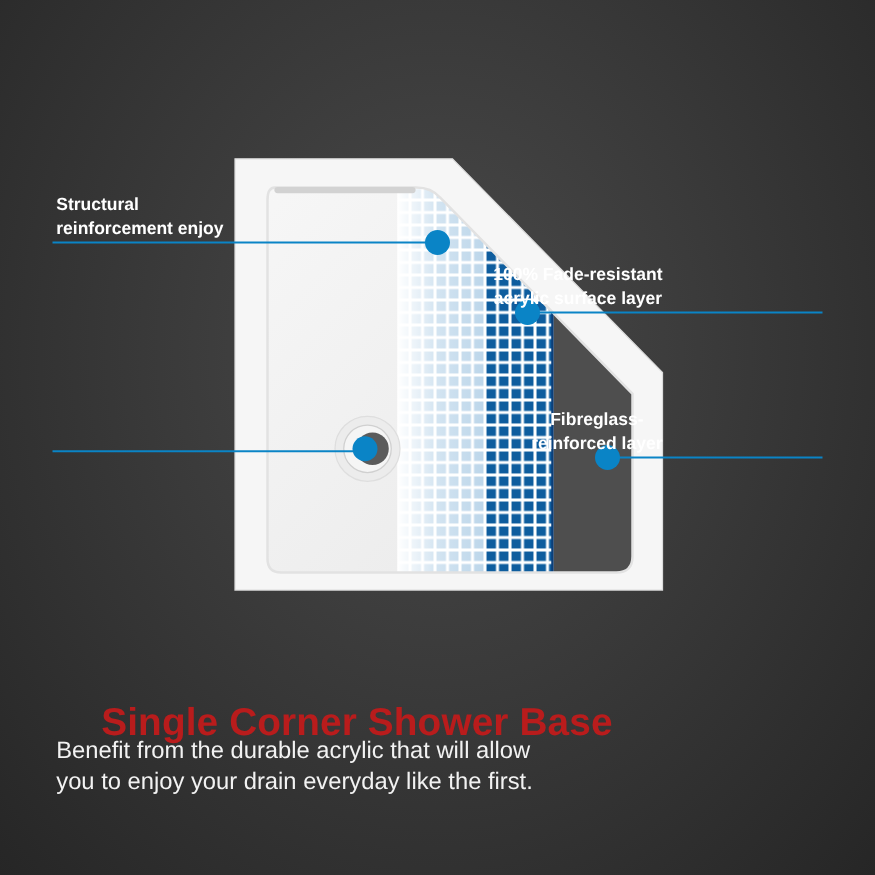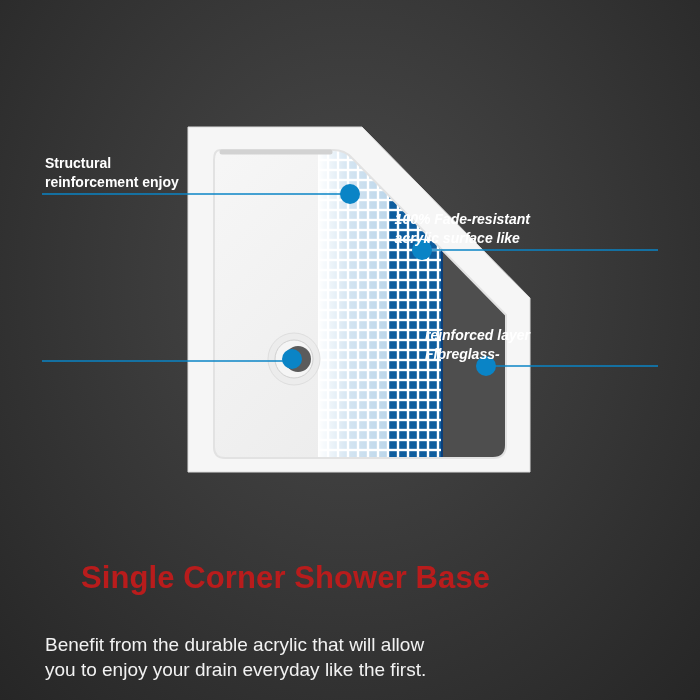--- a/index.html
+++ b/index.html
@@ -8,27 +8,27 @@
     background: radial-gradient(ellipse at 50% 40%, #4a4a4a 0%, #3a3a3a 45%, #262626 100%);
     font-family: "Liberation Sans", sans-serif;
     position: relative;
   }
   .stage { position: absolute; left: 0; top: 0; width: 572px; height: 700px; }
   svg.base { position: absolute; left: 0; top: 0; }
   .label {
     position: absolute; color: #ffffff; font-weight: bold;
     font-size: 14px; line-height: 19px;
   }
-  .label.right { text-align: left; font-style: italic; }
+  .label.right { text-align: center; }
   .title {
     position: absolute; left: 45px; top: 560px; color: #b91c1c;
     font-weight: bold; font-size: 31px; letter-spacing: 0.1px; margin-left: 36px;
   }
   .desc {
-    position: absolute; left: 45px; top: 632px; color: #f2f2f2;
+    position: absolute; left: 45px; top: 588px; color: #f2f2f2;
     font-size: 19px; line-height: 25px; width: 560px;
   }
 </style>
 </head>
 <body>
 
 <div class="stage">
   <svg class="base" width="700" height="700" viewBox="0 0 700 700">
     <defs>
       <pattern id="gridBlue" x="388" y="0" width="10" height="10" patternUnits="userSpaceOnUse">
@@ -89,27 +89,27 @@
     </g>
   </svg>
 
   <div class="label" style="left:45px; top:154px;">
     <div>Structural</div>
     <div>reinforcement enjoy</div>
   </div>
 
   <div class="label right" style="right:42px; top:210px;">
     <div>100% Fade-resistant</div>
-    <div>acrylic surface like</div>
+    <div>acrylic surface layer</div>
   </div>
 
 
   <div class="label right" style="right:42px; top:326px;">
+    <div>Fibreglass-</div>
     <div>reinforced layer</div>
-    <div>Fibreglass-</div>
   </div>
 
   <div class="title">Single Corner Shower Base</div>
   <div class="desc">
     <div>Benefit from the durable acrylic that will allow</div>
     <div>you to enjoy your drain everyday like the first.</div>
   </div>
 </div>
 
 </body></html>

